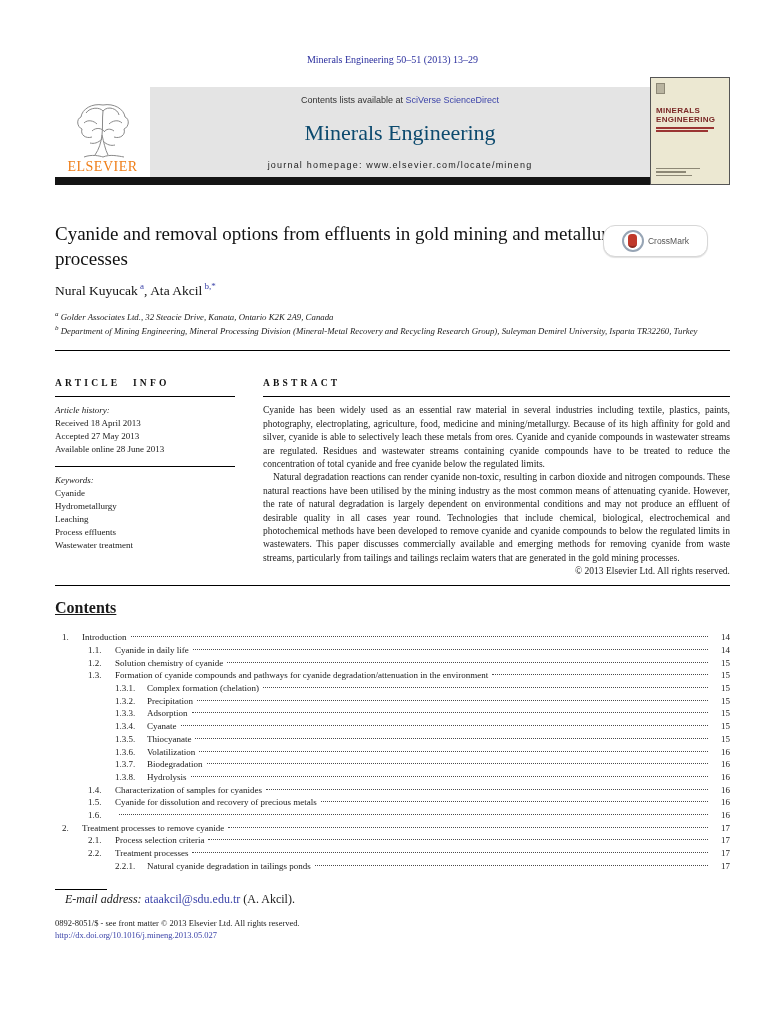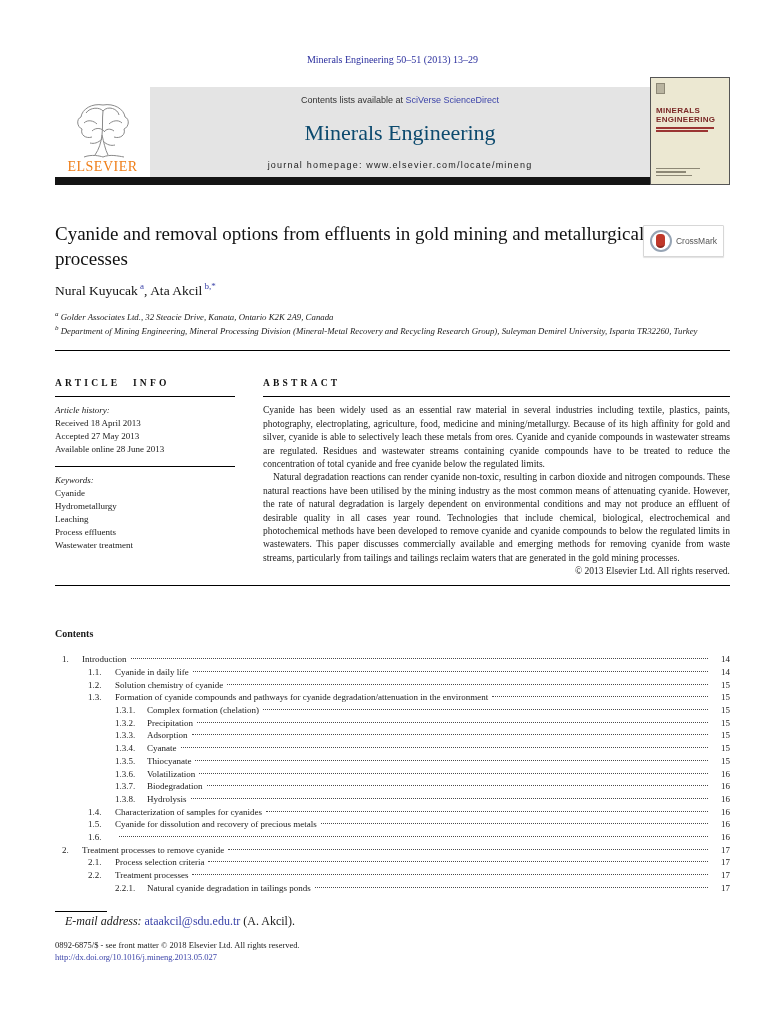--- a/index.html
+++ b/index.html
@@ -32,22 +32,22 @@
   .cover-logo { width:9px; height:11px; background:#b9b4a0; border:1px solid #8d8876; margin-bottom:12px; }
   .cover-title { color:#7b2927; font-family:"Liberation Sans", sans-serif; font-weight:bold; font-size:8px; letter-spacing:0.3px; line-height:9px; }
   .cover-sub { margin-top:3px; }
   .cover-sub .bar { height:1.5px; background:#9b3533; margin-bottom:1.5px; }
   .cover-foot { position:absolute; bottom:6px; left:5px; right:18px; }
   .cover-foot .bar { height:1.3px; background:#8d8876; margin-bottom:2px; }
 
   
   .title-row { position:relative; margin-top:36px; }
   .paper-title { font-size:19px; line-height:25px; color:#111; width:600px; }
-  .crossmark { position:absolute; right:6px; top:4px; display:flex; align-items:center; gap:4px;
-    border:1px solid #d7d7d7; border-radius:1px; padding:4px 6px; background:#fff; box-shadow:0 1px 1px rgba(0,0,0,0.12); cursor:pointer; }
+  .crossmark { position:absolute; right:22px; top:4px; display:flex; align-items:center; gap:4px;
+    border:1px solid #d7d7d7; border-radius:12px; padding:4px 18px; background:#fff; box-shadow:0 1px 1px rgba(0,0,0,0.12); cursor:pointer; }
   .cm-circle { width:22px; height:22px; border-radius:50%; background:#fff; border:2px solid #97a5b5; display:flex; align-items:center; justify-content:center; }
   .cm-mark { width:9px; height:14px; background:#c0392b; border-radius:4px 4px 5px 5px; border-bottom:2px solid #8e2a20; }
   .cm-text { font-family:"Liberation Sans", sans-serif; font-size:8.5px; color:#555; }
 
   .authors { margin-top:10px; font-size:13.5px; color:#111; }
   .authors sup { color:#3c44a9; font-size:9px; }
   .affils { margin-top:10px; font-size:8.8px; font-style:italic; color:#222; line-height:11.5px; }
   .affils sup { font-size:7px; }
 
   .rule-full { border:none; border-top:1.5px solid #000; width:675px; margin-top:13px; }
@@ -60,21 +60,21 @@
   .head-rule { border:none; border-top:1.3px solid #000; margin:8px 0 7px 0; }
   .mid-rule { border:none; border-top:1.3px solid #000; margin:10px 0 7px 0; }
   .info-label { font-size:9px; font-style:italic; line-height:13px; }
   .info-line { font-size:9px; line-height:13px; }
   .abstract-text { font-size:9.5px; line-height:13.4px; text-align:justify; }
   .abstract-text .p2 { text-indent:10px; }
   .copyright { font-size:9.5px; text-align:right; margin-top:1px; }
   .rule-bottom { border:none; border-top:1.5px solid #000; width:675px; margin-top:9px; }
 
   
-  .contents-heading { margin-top:42px; font-size:10px; font-weight:bold; }
+  .contents-heading { margin-top:13px; font-size:16px; font-weight:bold;text-decoration:underline; }
   .toc { margin-top:14px; }
   .toc-row { display:flex; align-items:baseline; font-size:9px; line-height:12.7px; }
   .toc-row .num { flex:none; }
   .toc-row.lvl1 { padding-left:7px; }  .toc-row.lvl1 .num { width:20px; }
   .toc-row.lvl2 { padding-left:33px; } .toc-row.lvl2 .num { width:27px; }
   .toc-row.lvl3 { padding-left:60px; } .toc-row.lvl3 .num { width:32px; }
   .toc-row .ttl { flex:none; max-width:430px; white-space:nowrap; }
   .toc-row .leader { flex:1; border-bottom:1.6px dotted #4a4a4a; margin:0 4px; transform:translateY(-3px); }
   .toc-row .pg { flex:none; width:18px; text-align:right; }
 
@@ -302,18 +302,18 @@
         <span class="ttl">Natural cyanide degradation in tailings ponds</span>
         <span class="leader"></span>
         <span class="pg">17</span>
       </div>
     </div>
 
   <div class="footnote">
     <hr class="foot-rule">
     <div class="foot-email"><span class="lbl">E-mail address:</span> <a class="link">ataakcil@sdu.edu.tr</a> <span>(A. Akcil).</span></div>
     <div class="issn-block">
-      <div class="foot-line">0892-6875/$ - see front matter © 2018 Elsevier Ltd. All rights reserved.</div>
+      <div class="foot-line">0892-8051/$ - see front matter © 2013 Elsevier Ltd. All rights reserved.</div>
       <div class="foot-line"><a class="link">http://dx.doi.org/10.1016/j.mineng.2013.05.027</a></div>
     </div>
   </div>
 
 </div>
 
 </body></html>

